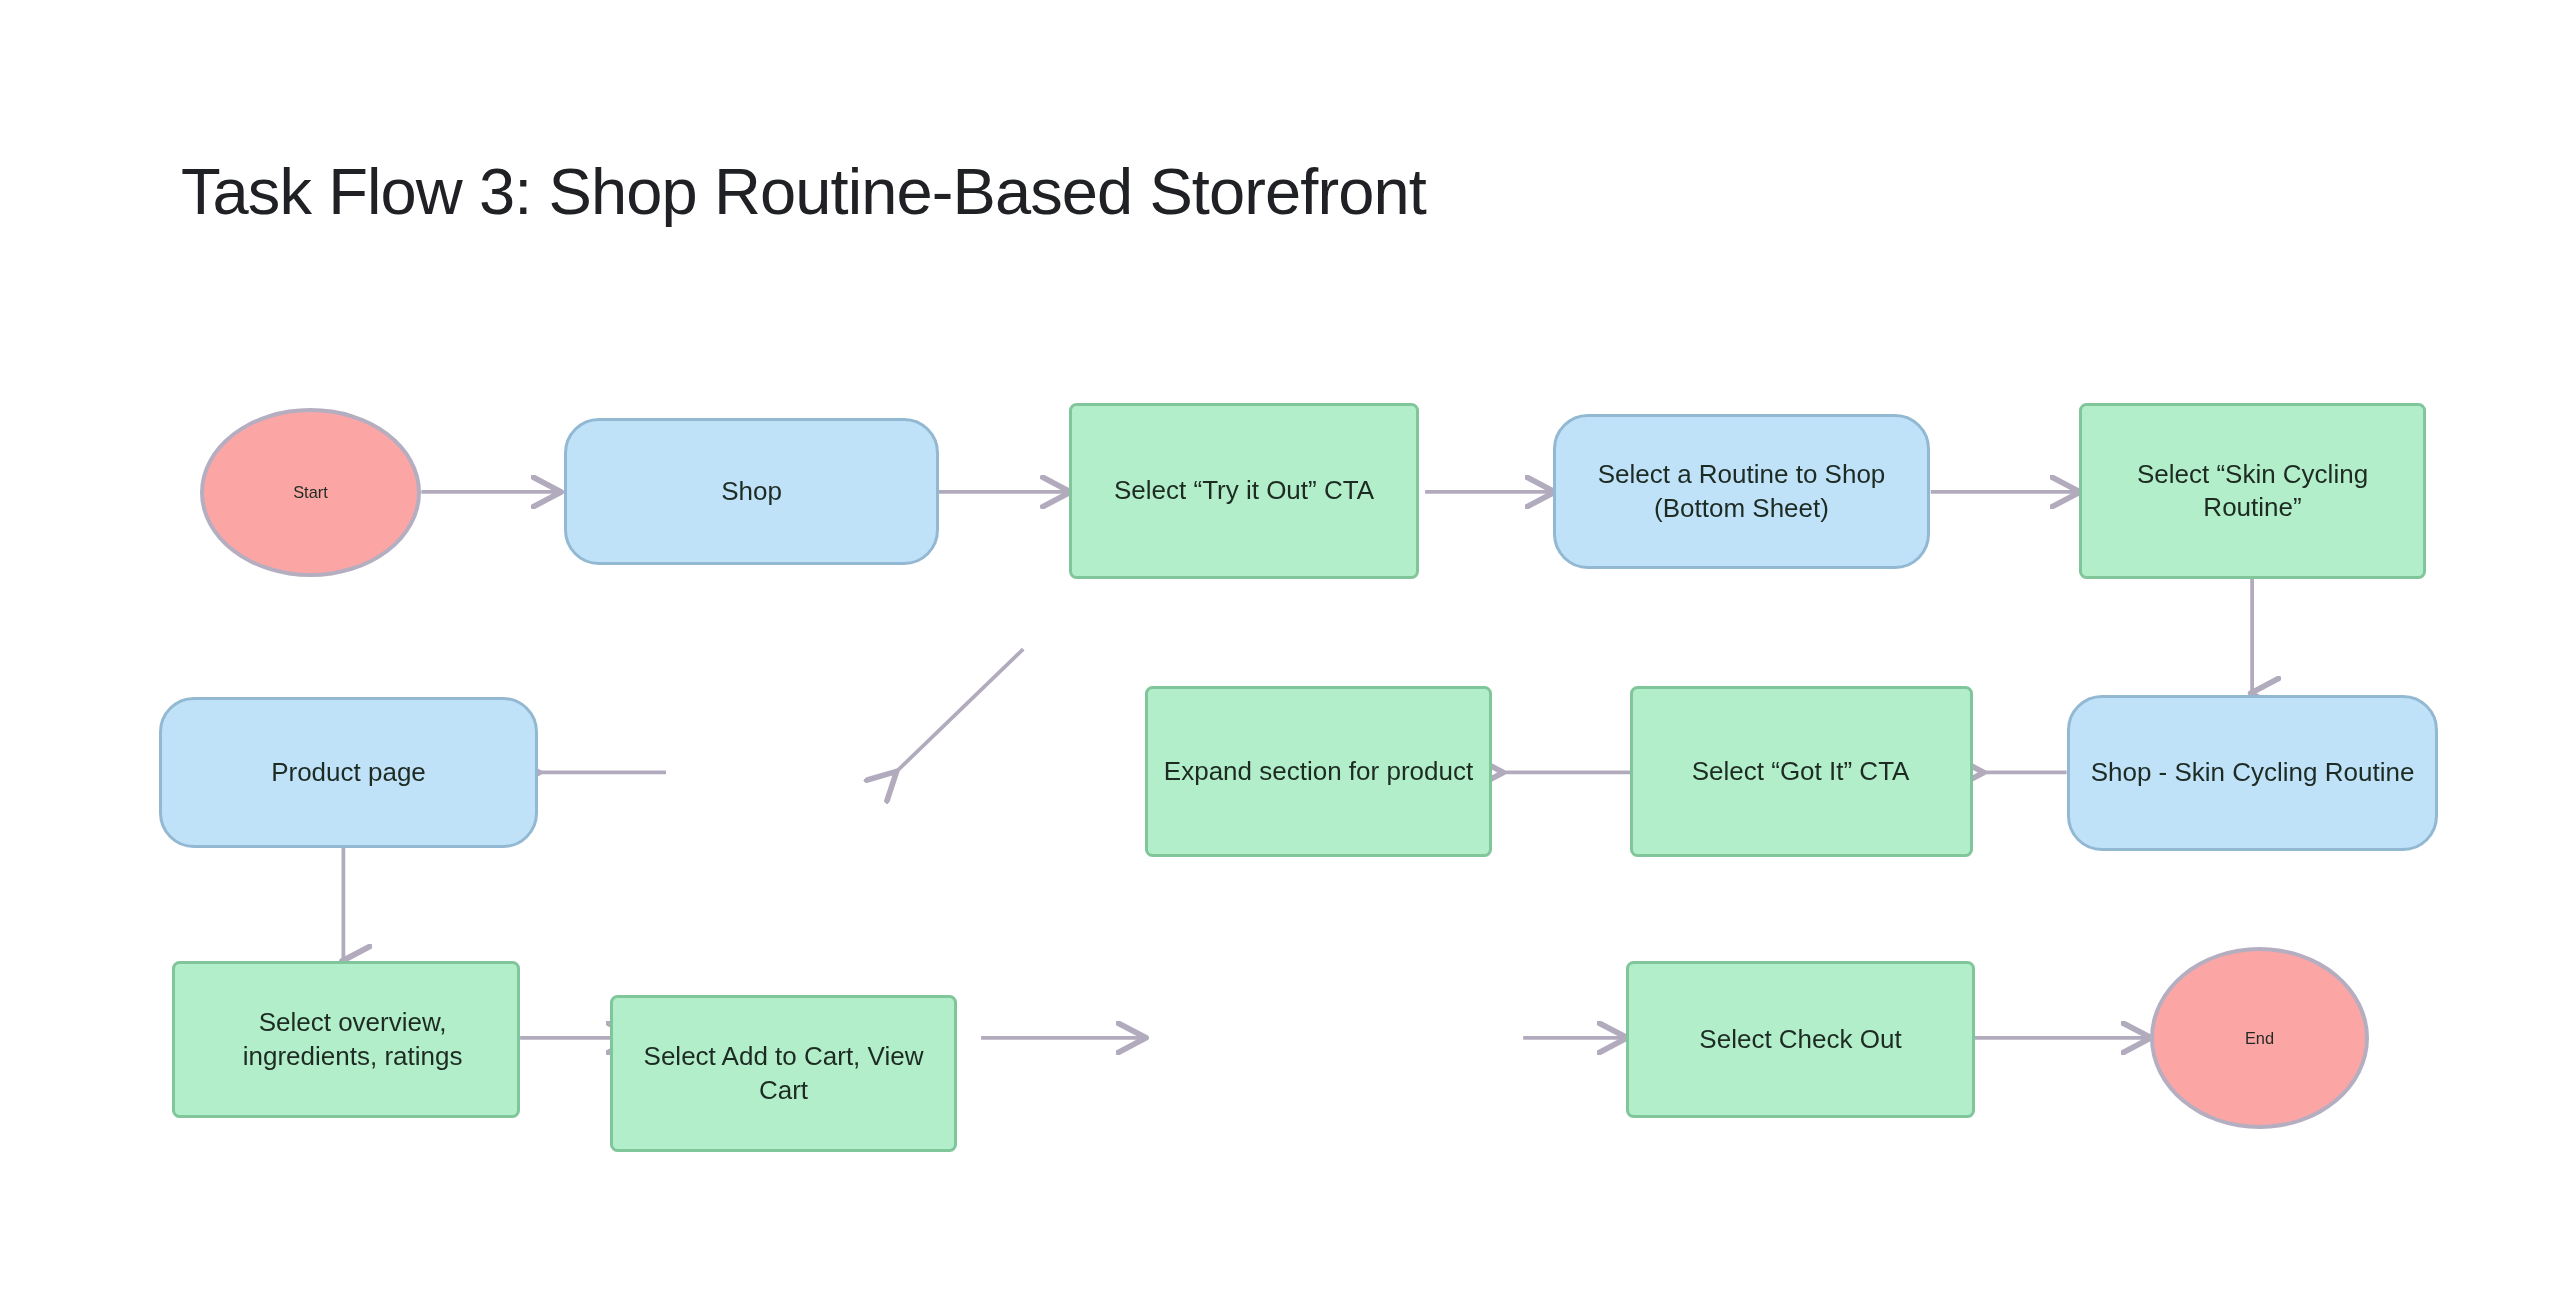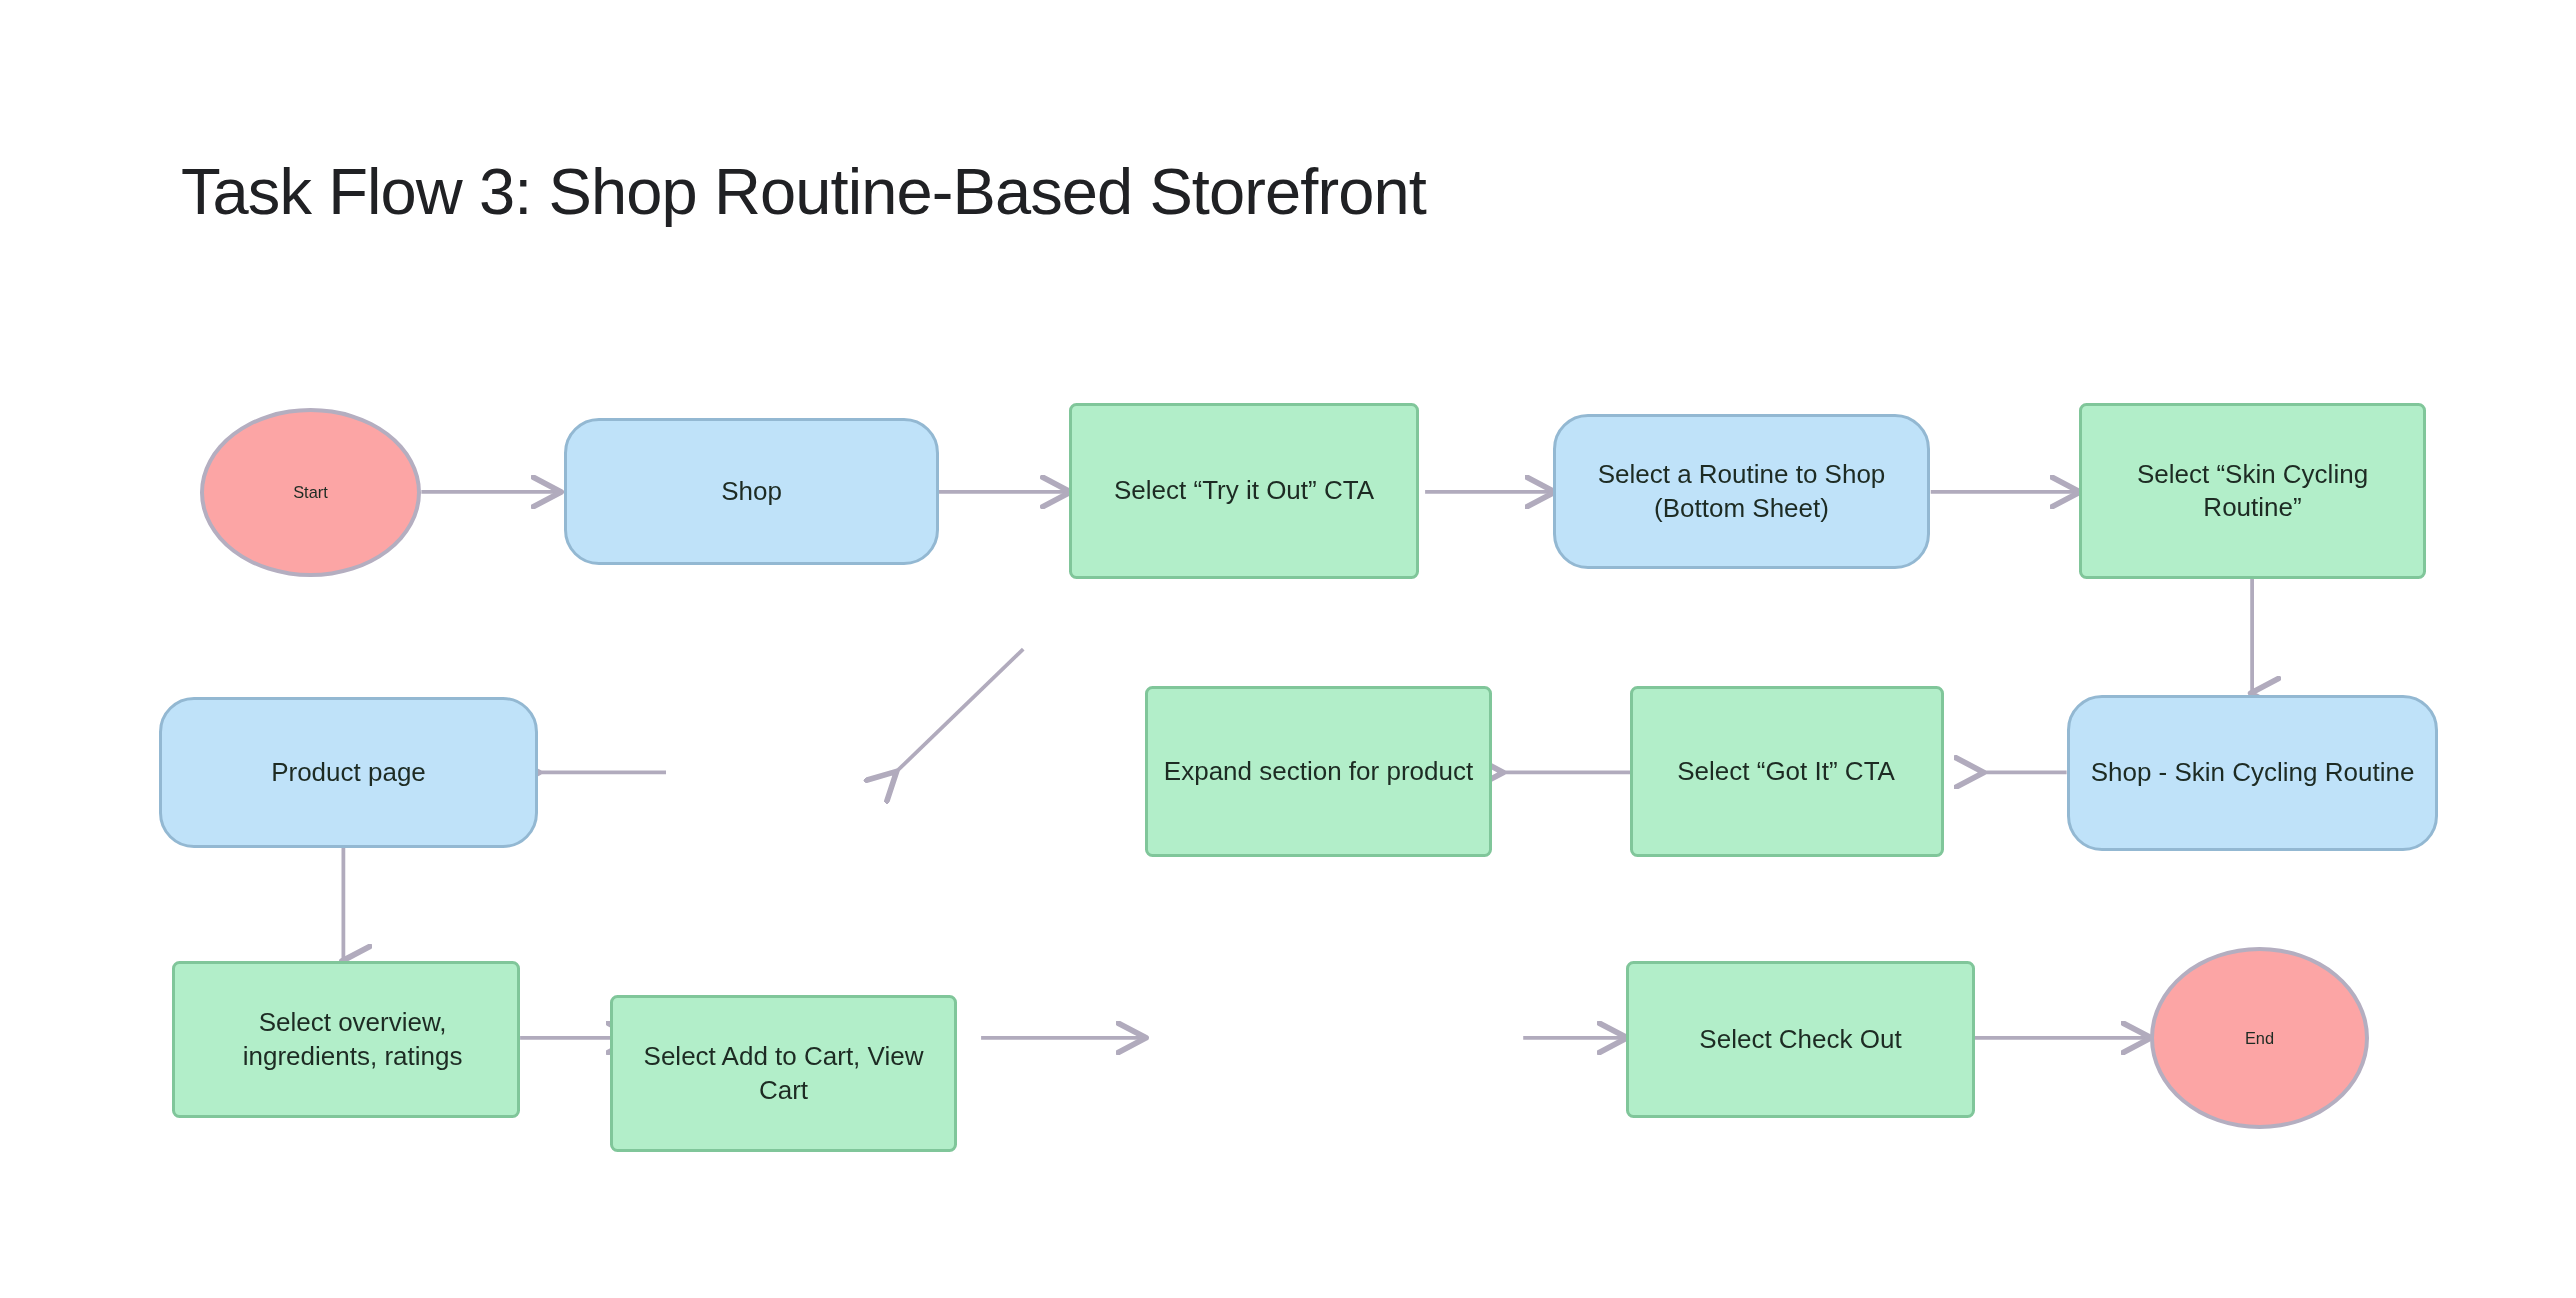--- a/index.html
+++ b/index.html
@@ -138,21 +138,21 @@
   </div>
 
   <div class="node green" style="left:2079px; top:403px; width:347px; height:176px;">
     <span>Select “Skin Cycling Routine”</span>
   </div>
 
   <div class="node blue" style="left:2067px; top:695px; width:371px; height:156px;">
     <span>Shop - Skin Cycling Routine</span>
   </div>
 
-  <div class="node green" style="left:1630px; top:686px; width:314px; height:171px;padding-left:7px;">
+  <div class="node green" style="left:1630px; top:686px; width:343px; height:171px;padding-left:7px;">
     <span>Select “Got It” CTA</span>
   </div>
 
   <div class="node green" style="left:1145px; top:686px; width:347px; height:171px;text-align:center;">
     <span>Expand section for product</span>
   </div>
 
 
   <div class="node blue" style="left:159px; top:697px; width:379px; height:151px;">
     <span>Product page</span>

